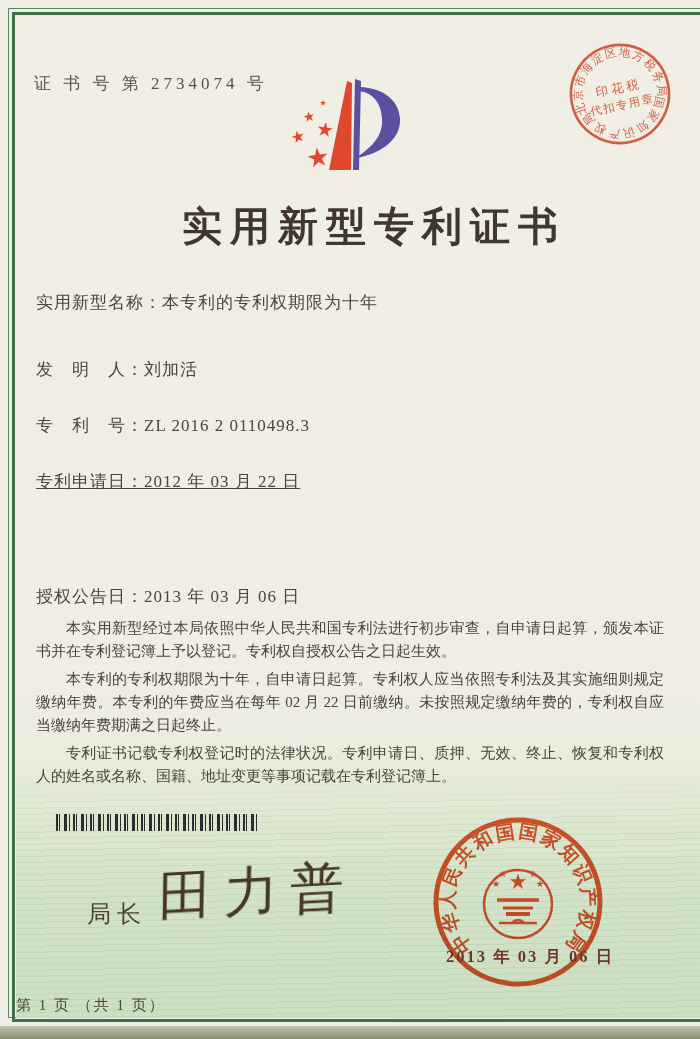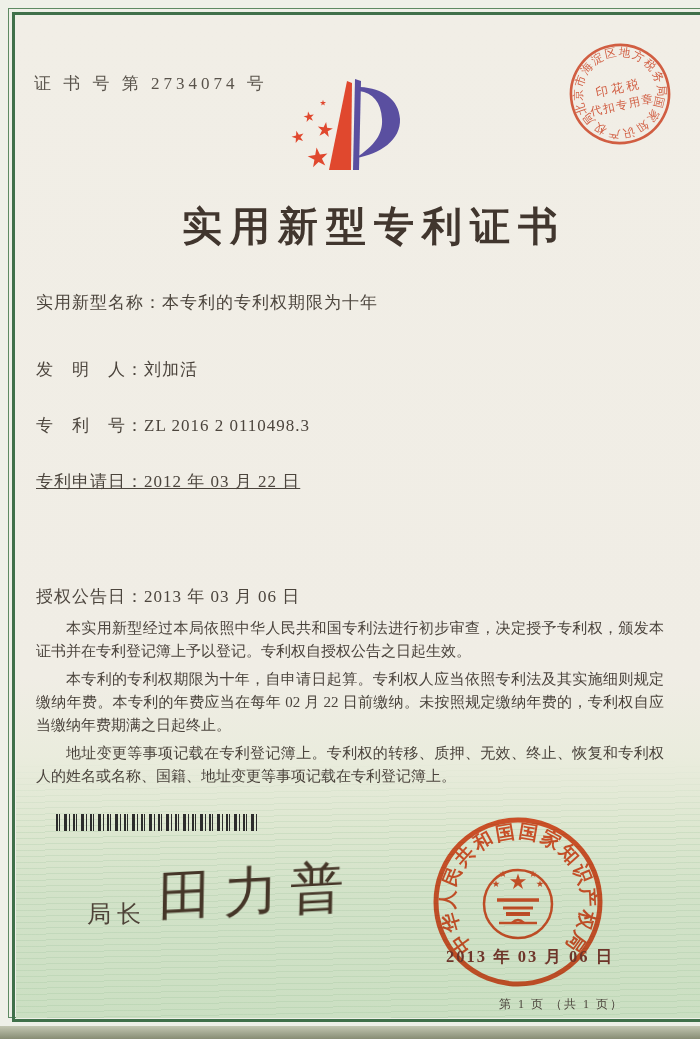--- a/index.html
+++ b/index.html
@@ -43,22 +43,22 @@
         color:#4e4338;}
   .sig-name{position:absolute;left:142px;top:840px;font-size:54px;letter-spacing:12px;
         color:#453628;transform:rotate(-3deg) skewX(-4deg);filter:blur(0.4px);
         white-space:nowrap;}
   .seal{position:absolute;left:416px;top:800px;width:172px;height:172px;
         color:#e8481e;mix-blend-mode:multiply;opacity:0.92;}
   .seal-date{position:absolute;left:430px;top:930px;font-size:16.5px;font-weight:700;
         letter-spacing:2px;color:#6e352a;white-space:nowrap;}
   .tax-stamp{position:absolute;left:550px;top:24px;width:108px;height:108px;
         color:#d94f30;transform:rotate(-12deg);mix-blend-mode:multiply;opacity:0.88;}
-  .footer{position:absolute;left:0;top:980px;width:608px;text-align:right;
-        font-size:12px;letter-spacing:2px;color:#4b443c;}
+  .footer{position:absolute;left:0;top:980px;width:608px;text-align:left;
+        font-size:15px;letter-spacing:2px;color:#4b443c;}
 </style>
 </head>
 <body>
 
 <div class="page">
   <div class="frame-outer"></div>
   <div class="frame-inner"></div>
 
   <div class="paper">
     <div class="guilloche"></div>
@@ -106,23 +106,23 @@
       <span>专　利　号：</span><span>ZL 2016 2 0110498.3</span>
     </div>
     <div class="field f-filing">
       <span>专利申请日：</span><span>2012 年 03 月 22 日</span>
     </div>
     <div class="field f-grant">
       <span>授权公告日：</span><span>2013 年 03 月 06 日</span>
     </div>
 
     <div class="body-text">
-      <p>本实用新型经过本局依照中华人民共和国专利法进行初步审查，决定授予专利权，颁发本证书并在专利登记簿上予以登记。专利权自授权公告之日起生效。</p>
+      <p>本实用新型经过本局依照中华人民共和国专利法进行初步审查，自申请日起算，颁发本证书并在专利登记簿上予以登记。专利权自授权公告之日起生效。</p>
       <p>本专利的专利权期限为十年，自申请日起算。专利权人应当依照专利法及其实施细则规定缴纳年费。本专利的年费应当在每年 02 月 22 日前缴纳。未按照规定缴纳年费的，专利权自应当缴纳年费期满之日起终止。</p>
-      <p>地址变更等事项记载在专利登记簿上。专利权的转移、质押、无效、终止、恢复和专利权人的姓名或名称、国籍、地址变更等事项记载在专利登记簿上。</p>
+      <p>专利证书记载专利权登记时的法律状况。专利申请日、质押、无效、终止、恢复和专利权人的姓名或名称、国籍、地址变更等事项记载在专利登记簿上。</p>
     </div>
 
     <div class="barcode"></div>
 
     <div class="sig-role">局长</div>
     <div class="sig-name">田力普</div>
 
     <svg class="seal" viewBox="0 0 172 172">
       <circle cx="86" cy="86" r="82" fill="none" stroke="currentColor" stroke-width="5"></circle>
       <defs>

